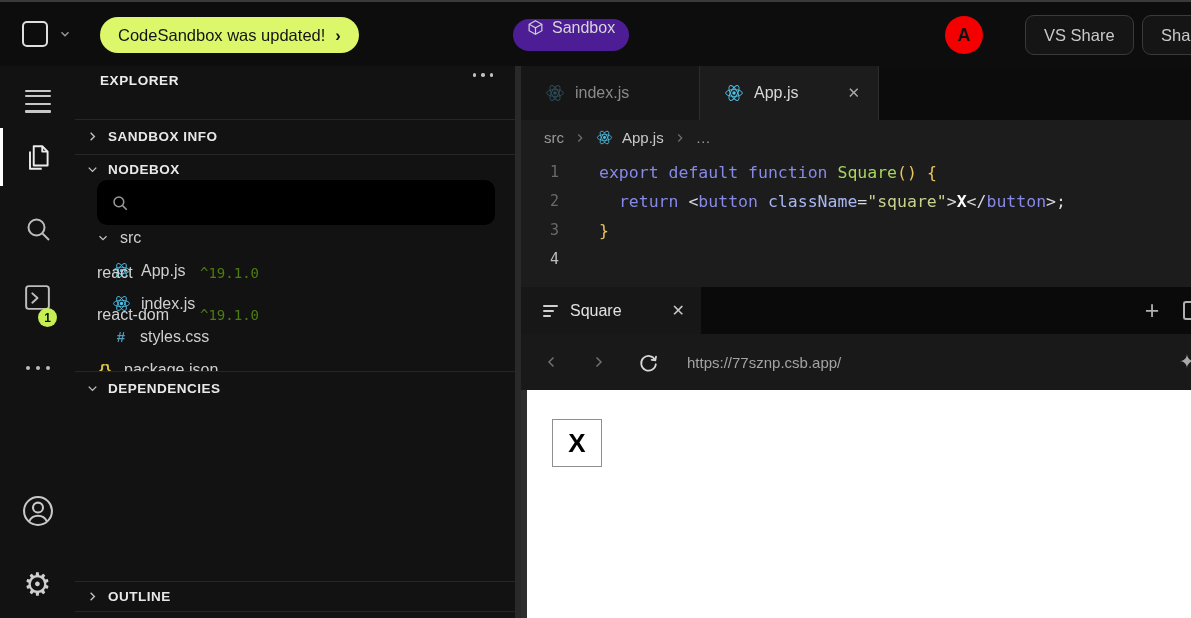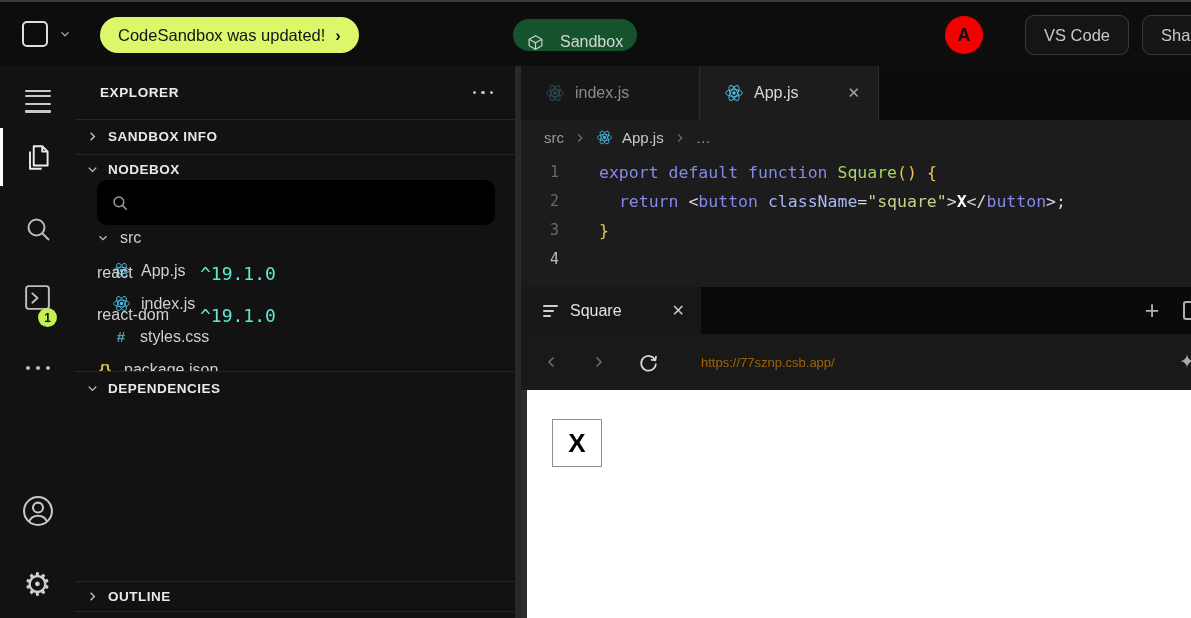--- a/index.html
+++ b/index.html
@@ -11,22 +11,22 @@
     background:#0d0d0d; border-top:2px solid #3a3a3a; }
   .win-square { position:absolute; left:22px; top:19px; width:26px; height:26px;
     border:2.5px solid #dedede; border-radius:5px; }
   .win-chev { position:absolute; left:58px; top:25px; color:#9a9a9a; }
   .update-pill { position:absolute; left:100px; top:15px; height:36px;
     background:var(--accent-lime,#dcf86a); border-radius:18px; display:flex;
     align-items:center; gap:10px; padding:0 18px; color:#141414; font-size:16.5px;
     font-weight:500; cursor:pointer; }
   .update-pill .chev { font-weight:700; }
   .sandbox-badge { position:absolute; left:513px; top:17px; height:32px;
-    background:#14532d; border-radius:16px; display:flex; align-items:flex-end;
-    gap:16px; padding:0 14px; color:#d6d6d6; font-size:16px; }
+    background:#4c1d95; border-radius:16px; display:flex; align-items:flex-start;
+    gap:8px; padding:0 14px; color:#d6d6d6; font-size:16px; }
   .proj-crumb { position:absolute; left:651px; top:20px; display:flex;
     align-items:center; gap:14px; color:#efefef; font-size:17.5px; font-weight:500; }
   .proj-crumb .chev { color:#9a9a9a; }
   .avatar { position:absolute; left:945px; top:14px; width:38px; height:38px;
     border-radius:50%; background:var(--avatar-red,#f40000); display:flex;
     align-items:center; justify-content:center; color:#111; font-weight:700;
     font-size:18px; }
   .tb-btn { position:absolute; top:13px; height:40px; border:1px solid #3a3a3a;
     border-radius:9px; background:#151515; color:#c9c9c9; font-size:16.5px;
     display:flex; align-items:center; padding:0 18px; cursor:pointer; }
@@ -48,22 +48,22 @@
     justify-content:center; }
   .dots { display:flex; gap:6px; }
   .dots i { width:4px; height:4px; border-radius:50%; background:#bdbdbd; }
   .gear-glyph { font-family:"DejaVu Sans", sans-serif; font-size:31px; color:#cfcfcf; }
 
   
   .sidebar { position:absolute; left:75px; top:66px; width:446px; height:552px;
     background:#121212; color:#d6d6d6; }
   .scroll-strip { position:absolute; left:515px; top:66px; width:6px; height:552px;
     background:#292929; }
-  .sb-header { position:absolute; left:0; top:0; width:446px; height:53px;
-    display:flex; align-items:center; }
+  .sb-header { position:absolute; left:0; top:7px; width:446px; height:53px;
+    display:flex; align-items:flex-start; }
   .sb-title { margin-left:25px; font-size:13.5px; font-weight:600;
     letter-spacing:.6px; color:#ececec; }
   .sb-menu { position:absolute; right:28px; display:flex; gap:5px; cursor:pointer; }
   .sb-menu i { width:3.5px; height:3.5px; border-radius:50%; background:#c0c0c0; }
   .divider { position:absolute; left:0; width:446px; height:1px; background:#262626; }
   .section-row { position:absolute; left:0; width:446px; display:flex;
     align-items:center; gap:8px; padding-left:10px; font-size:13.5px;
     font-weight:600; letter-spacing:.5px; color:#e8e8e8; cursor:pointer; }
   .chev-ico { display:flex; color:#c2c2c2; }
   .tree { position:absolute; left:0; top:119px; width:446px; height:186px;
@@ -74,22 +74,22 @@
   .dep-search { position:absolute; left:22px; top:114px; width:398px; height:45px;
     background:#000; border-radius:10px; display:flex; align-items:center;
     padding:0 14px; gap:10px; }
   .dep-search input { flex:1; background:transparent; border:none; outline:none;
     color:#cfcfcf; font-size:16.5px; font-family:"Liberation Sans",sans-serif; }
   .dep-search input::placeholder { color:#8f8f8f; }
   .dep-list { position:absolute; left:22px; top:186px; width:400px; }
   .dep-row { height:42px; display:flex; align-items:center; font-size:16px;
     color:#d2d2d2; }
   .dep-name { min-width:75px; margin-right:28px; }
-  .dep-ver { font-family:"DejaVu Sans Mono", monospace; font-size:18px;
-    color:#5eead4; }
+  .dep-ver { font-family:"DejaVu Sans Mono", monospace; font-size:14px;
+    color:#4d7c0f; }
 
   
   .rightpanel { position:absolute; left:521px; top:66px; width:670px; height:552px; }
   .tabbar { position:absolute; left:0; top:0; width:670px; height:54px;
     background:#0c0c0c; display:flex; }
   .etab { width:179px; height:54px; display:flex; align-items:center; gap:10px;
     padding:0 18px 0 24px; background:#161616; border-right:1px solid #2c2c2c;
     color:#8a8a8a; font-size:16px; cursor:pointer; }
   .etab.active { background:#1c1c1c; color:#d8d8d8; }
   .etab .close { margin-left:auto; color:#a8a8a8; font-size:15px; cursor:pointer; }
@@ -128,21 +128,21 @@
     color:#b0b0b0; font-size:25px; font-weight:300; line-height:24px;
     text-align:center; cursor:pointer; }
   .split-ico { position:absolute; left:662px; top:14px; width:12px; height:19px;
     border:2px solid #b0b0b0; border-right:none; border-radius:3px 0 0 3px;
     cursor:pointer; }
   .urlbar { position:absolute; left:0; top:268px; width:670px; height:56px;
     background:#191919; display:flex; align-items:center; }
   .nav-ico { width:34px; display:flex; justify-content:center; color:#6f6f6f;
     cursor:pointer; }
   .nav-ico.lite { color:#d8d8d8; }
-  .url-text { margin-left:36px; color:#a16207; font-size:13px; cursor:text; }
+  .url-text { margin-left:22px; color:#a3a3a3; font-size:15px; cursor:text; }
   .sparkle { position:absolute; left:658px; top:16px; color:#a9a9a9; font-size:19px;
     font-family:"DejaVu Sans", sans-serif; }
   .previewpane { position:absolute; left:0; top:324px; width:670px; height:228px;
     background:#ffffff; border-left:6px solid #2e2e2e; }
   .sq-button { position:absolute; left:25px; top:29px; width:50px; height:48px;
     background:#fff; border:1px solid #8f8f8f; color:#000; font-weight:700;
     font-size:26px; display:flex; align-items:center; justify-content:center;
     cursor:pointer; }
 </style>
 </head>
@@ -178,21 +178,21 @@
           <path d="M12 2.5 21 7.5 V16.5 L12 21.5 3 16.5 V7.5 Z"></path>
           <path d="M3 7.5 12 12.5 21 7.5"></path>
           <path d="M12 12.5 V21.5"></path>
         </svg>
     </span>
     <span>Sandbox</span>
   </div>
   <div class="avatar">
     <span>A</span>
   </div>
-  <button class="tb-btn tb-vscode">VS Code</button>
+  <button class="tb-btn tb-vscode">VS Share</button>
   <button class="tb-btn tb-share">Share</button>
 </header>
 
 <nav class="activitybar">
   <div class="active-indicator"></div>
   <div class="ab-item hamburger" style="top:18px">
     <div>
         <div></div>
         <div></div>
         <div></div>

